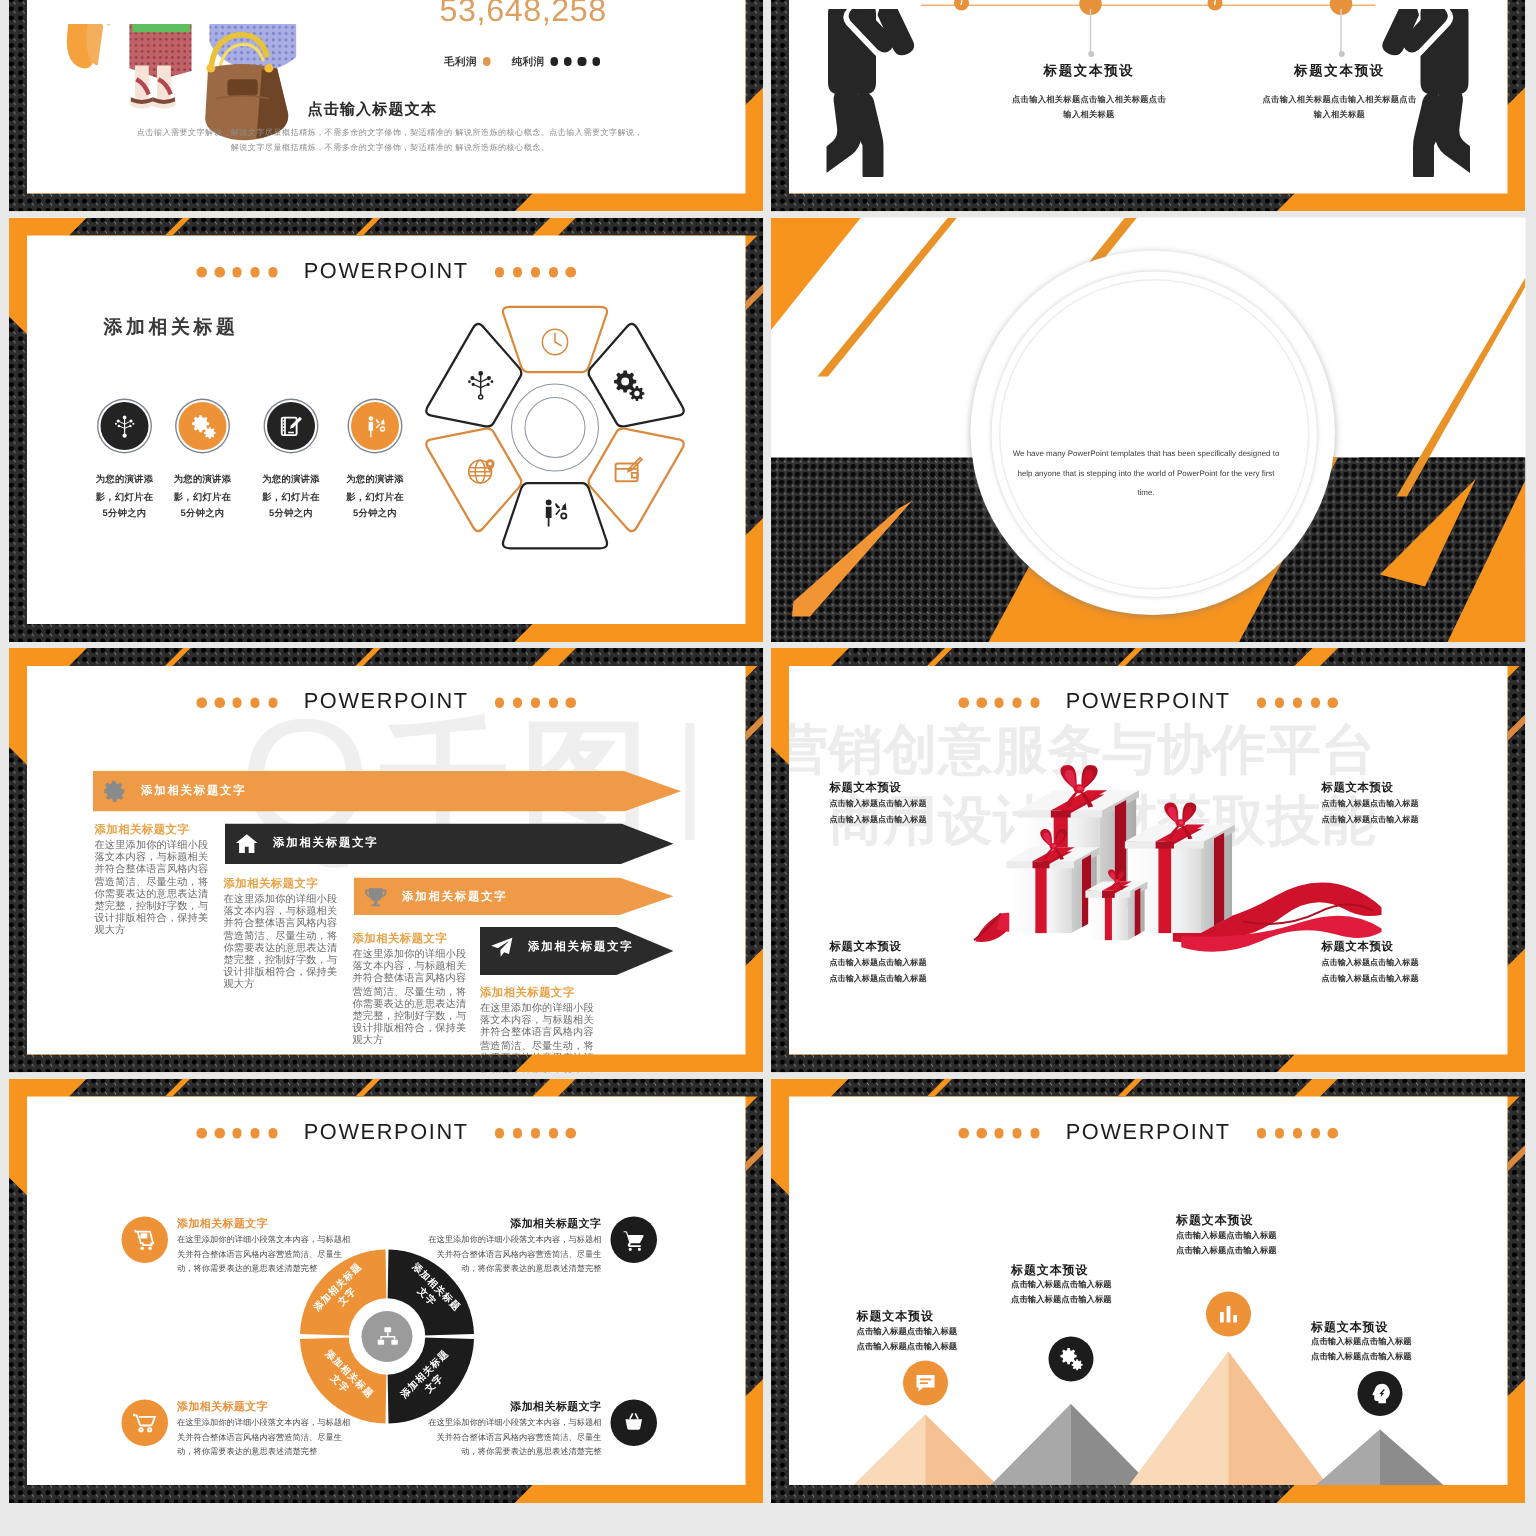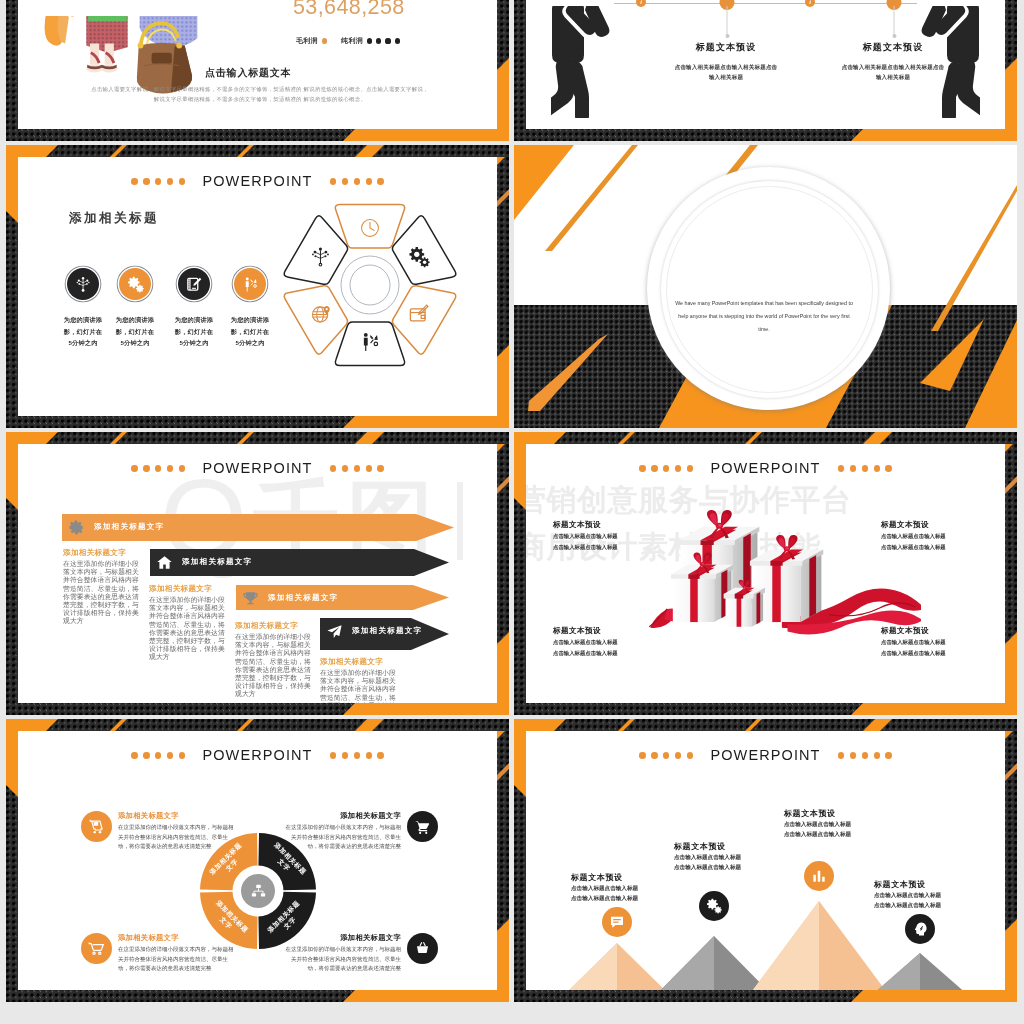--- a/index.html
+++ b/index.html
@@ -80,22 +80,22 @@
 .s5al{position:absolute;left:32px;top:8px;font-size:7.6px;font-weight:700;color:#fff;letter-spacing:1.2px;}
 .s5blk{position:absolute;width:79px;z-index:3;}
 .s5bt{font-size:7.6px;font-weight:700;color:#E8A349;letter-spacing:.3px;}
 .s5bb{margin-top:2px;font-size:6.8px;line-height:8.2px;color:#6a6a6a;letter-spacing:.1px;}
 .wm-logo{position:absolute;left:154px;top:48px;display:flex;align-items:flex-end;z-index:1;height:80px;}
 .wm-logo .wmq{font-size:112px;color:#efefef;font-weight:400;line-height:82px;letter-spacing:0;}
 .wm-logo .wmt{font-size:86px;color:#efefef;font-weight:700;line-height:80px;letter-spacing:8px;margin-left:6px;}
 .wm-logo .wmbar{width:6px;height:78px;background:#efefef;margin-left:16px;}
 
 
-.wm-tag{position:absolute;left:2px;top:44px;z-index:1;color:#ececec;font-size:30px;font-weight:700;
-  line-height:47px;letter-spacing:0.5px;white-space:nowrap;}
+.wm-tag{position:absolute;left:2px;top:44px;z-index:1;color:#ececec;font-size:36px;font-weight:700;
+  line-height:47px;letter-spacing:0.5px;white-space:nowrap;text-align:right;}
 .s6g{position:absolute;left:125px;top:66px;z-index:2;transform:scale(0.94);transform-origin:0 0;}
 .s6c{position:absolute;width:120px;z-index:3;}
 .s6c .t{font-size:7.6px;font-weight:700;color:#1c1c1c;letter-spacing:.4px;}
 .s6c .b{font-size:5.4px;line-height:9px;color:#333;font-weight:700;margin-top:2px;}
 
 
 .s7d{position:absolute;left:0;top:0;z-index:2}
 .s7ci{position:absolute;left:243.5px;top:163.5px;z-index:4}
 .s7q{position:absolute;z-index:3;font-size:6.4px;line-height:8.6px;color:#fff;font-weight:700;text-align:center;width:64px;letter-spacing:.6px;}
 .s7q span{display:block}

